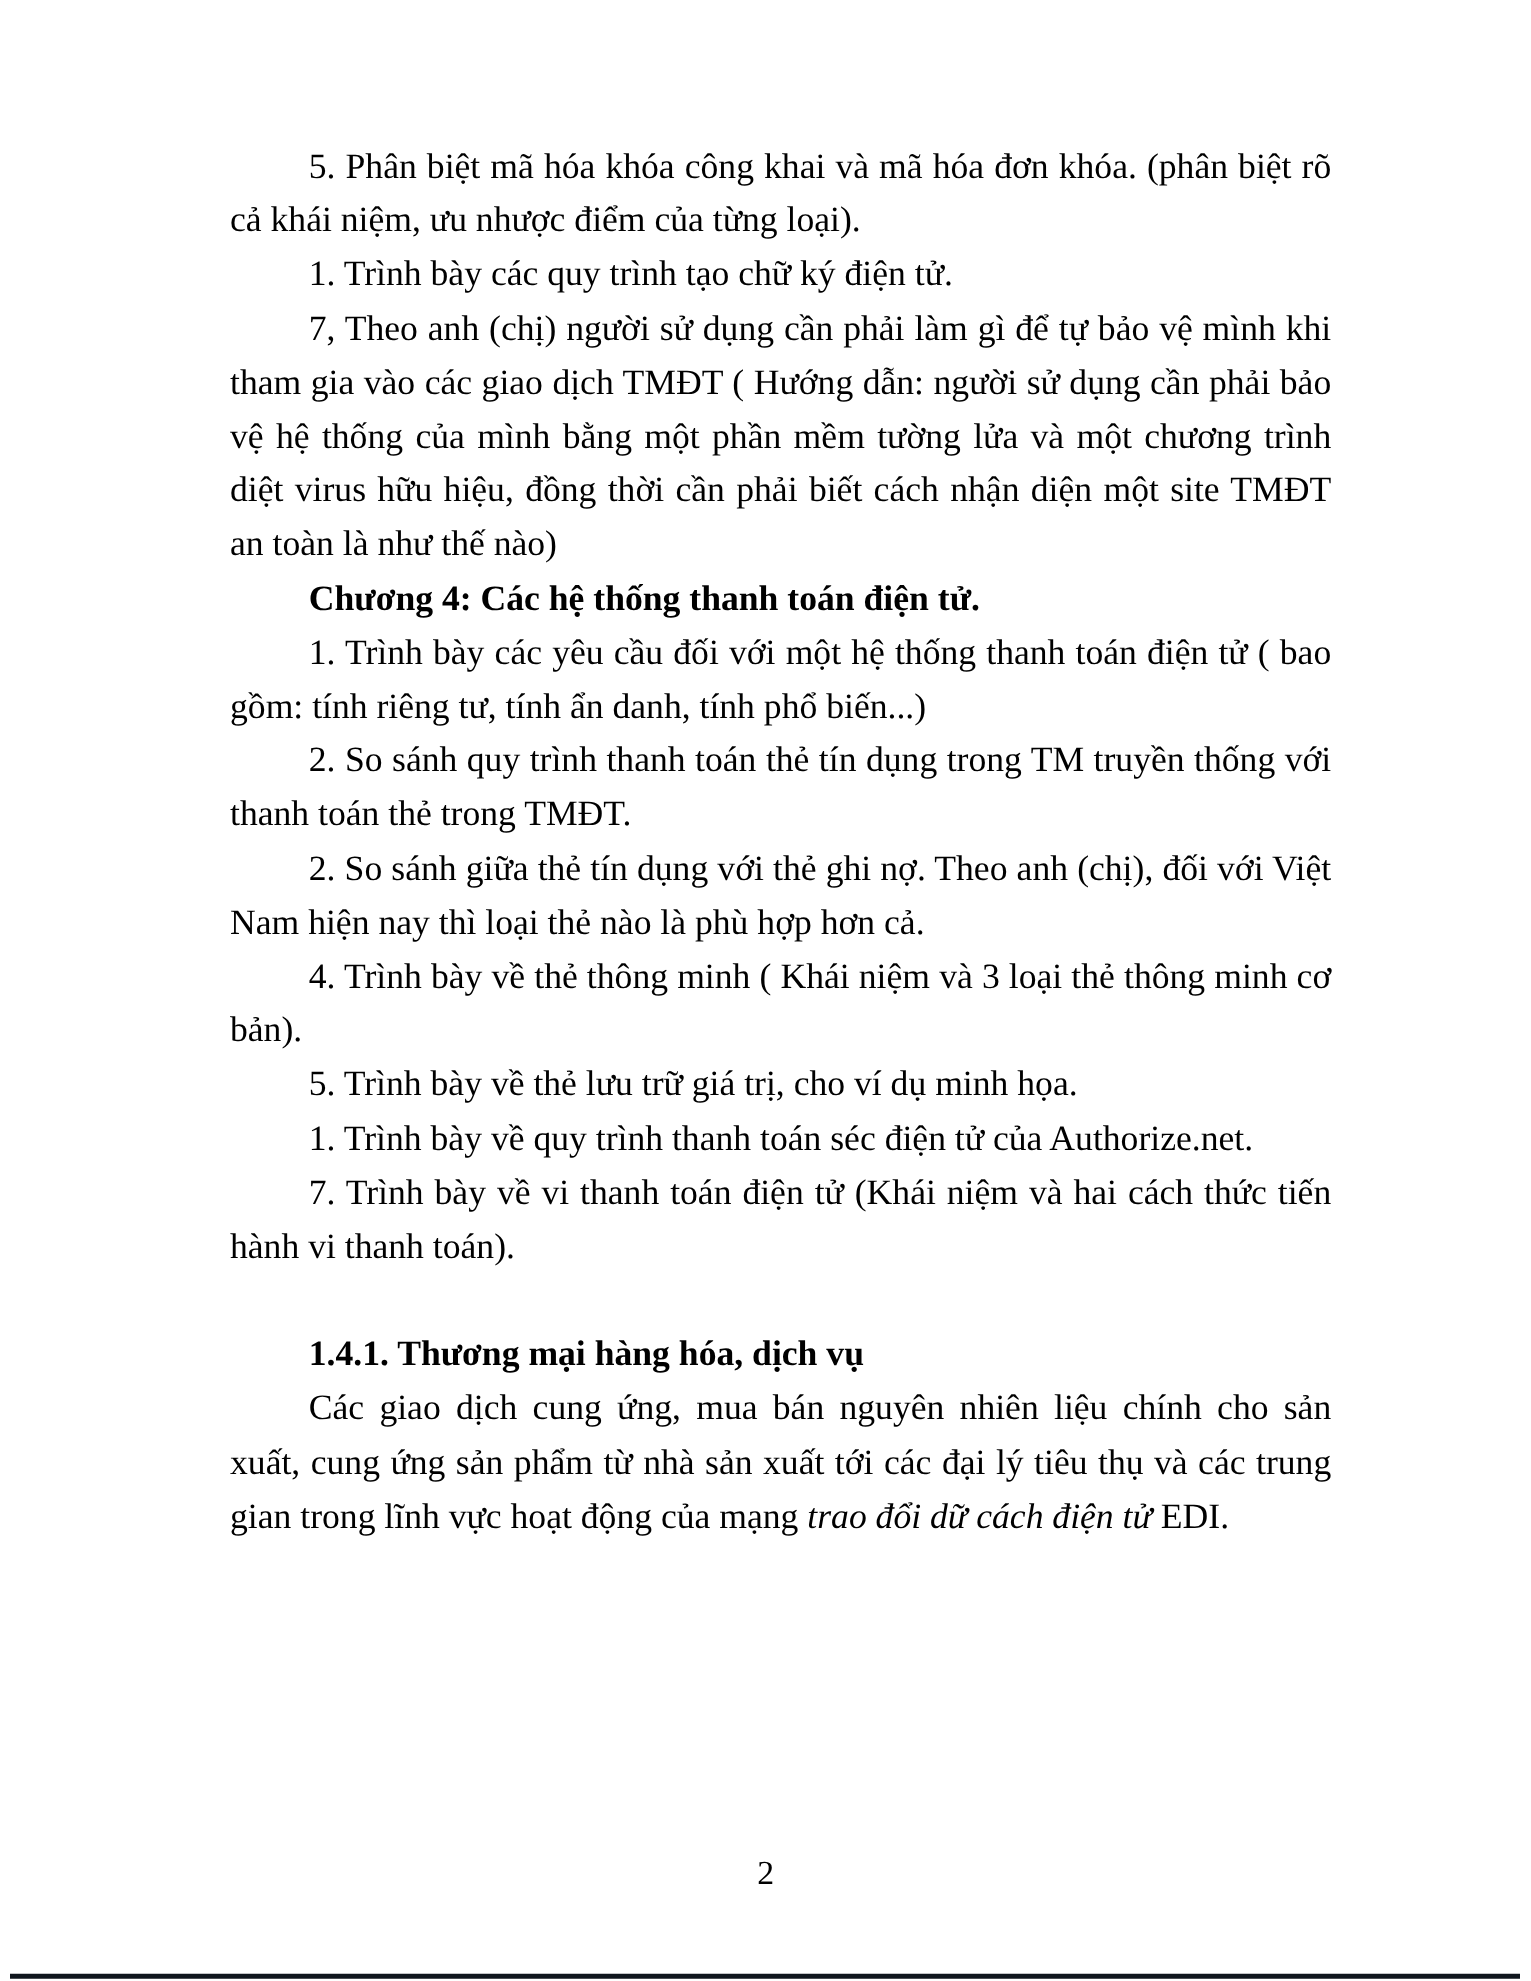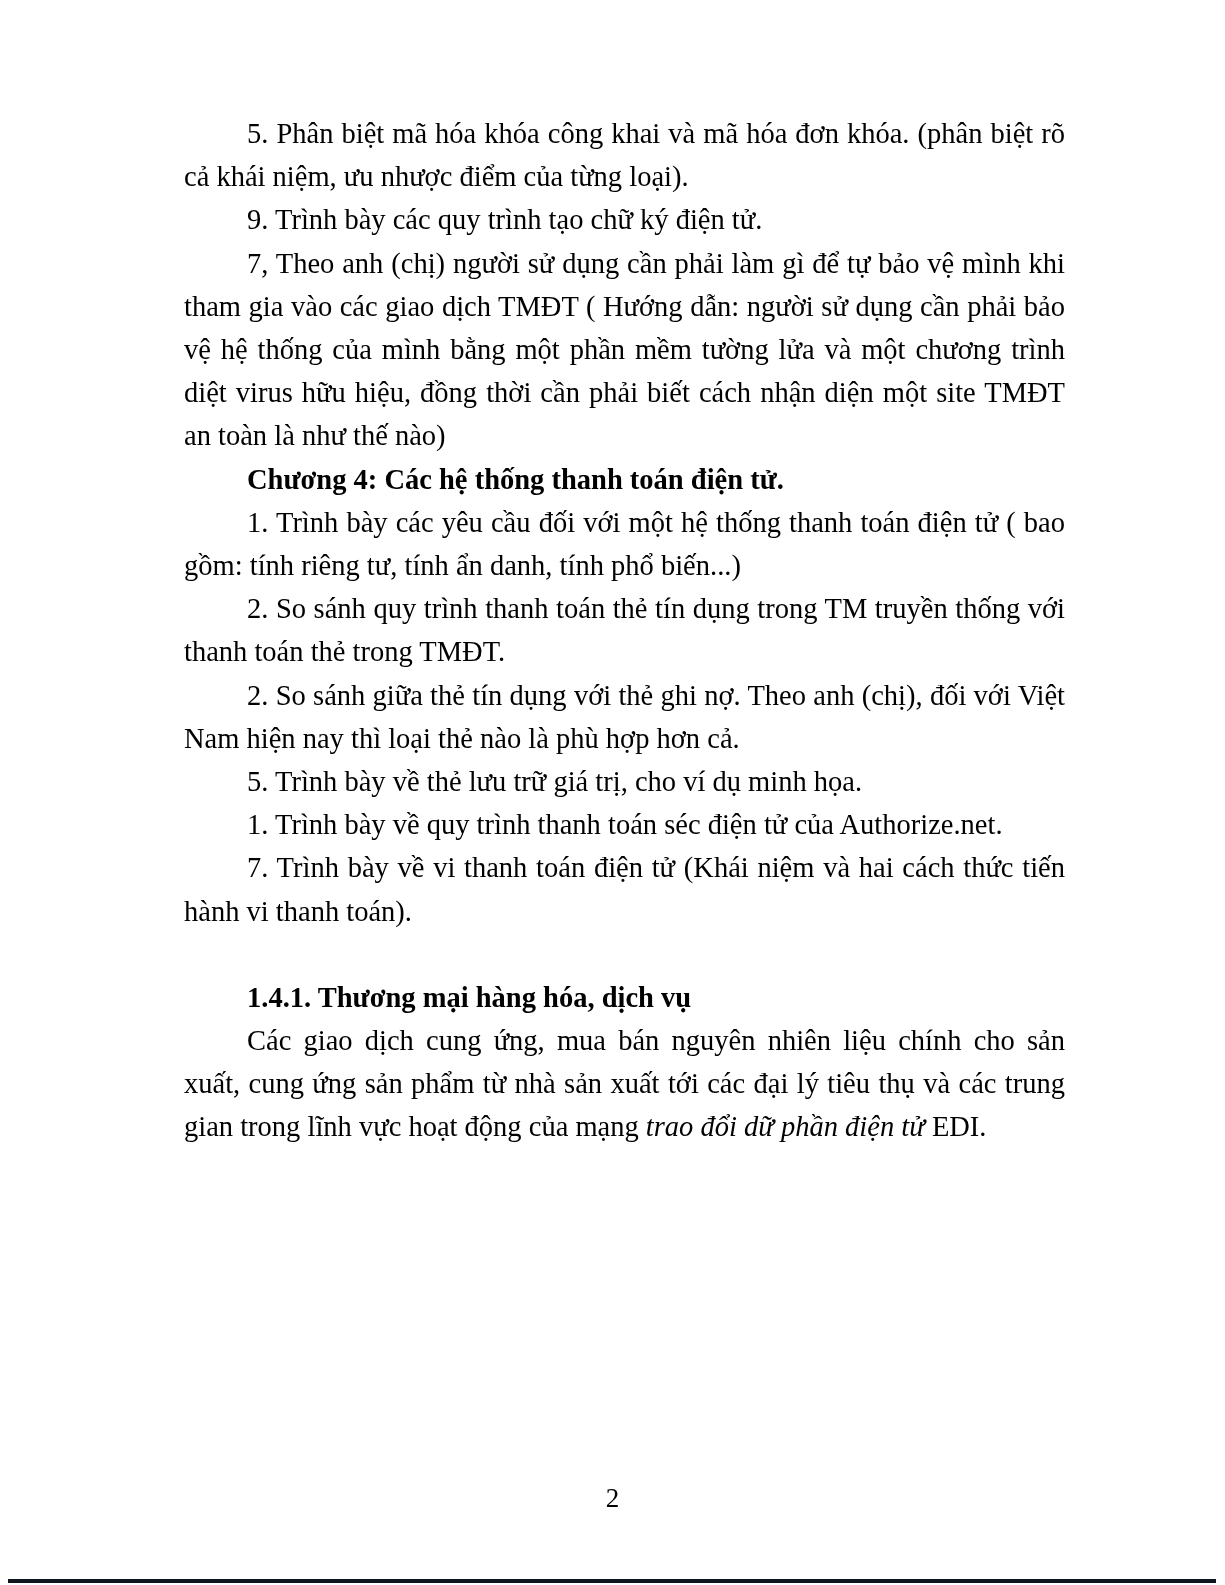--- a/index.html
+++ b/index.html
@@ -61,31 +61,32 @@
     background: #10161d;
   }
 </style>
 </head>
 <body>
 
 <div class="page">
 
   <div class="doc-content">
     <p>5. Phân biệt mã hóa khóa công khai và mã hóa đơn khóa. (phân biệt rõ cả khái niệm, ưu nhược điểm của từng loại).</p>
-    <p>9. Trình bày các quy trình tạo chữ ký điện tử.</p>
+    <p>1. Trình bày các quy trình tạo chữ ký điện tử.</p>
     <p>7, Theo anh (chị) người sử dụng cần phải làm gì để tự bảo vệ mình khi tham gia vào các giao dịch TMĐT ( Hướng dẫn: người sử dụng cần phải bảo vệ hệ thống của mình bằng một phần mềm tường lửa và một chương trình diệt virus hữu hiệu, đồng thời cần phải biết cách nhận diện một site TMĐT an toàn là như thế nào)</p>
     <p class="heading">Chương 4: Các hệ thống thanh toán điện tử.</p>
     <p>1. Trình bày các yêu cầu đối với một hệ thống thanh toán điện tử ( bao gồm: tính riêng tư, tính ẩn danh, tính phổ biến...)</p>
     <p>2. So sánh quy trình thanh toán thẻ tín dụng trong TM truyền thống với thanh toán thẻ trong TMĐT.</p>
     <p>2. So sánh giữa thẻ tín dụng với thẻ ghi nợ. Theo anh (chị), đối với Việt Nam hiện nay thì loại thẻ nào là phù hợp hơn cả.</p>
+    <p>4. Trình bày về thẻ thông minh ( Khái niệm và 3 loại thẻ thông minh cơ bản).</p>
     <p>5. Trình bày về thẻ lưu trữ giá trị, cho ví dụ minh họa.</p>
     <p>1. Trình bày về quy trình thanh toán séc điện tử của Authorize.net.</p>
     <p>7. Trình bày về vi thanh toán điện tử (Khái niệm và hai cách thức tiến hành vi thanh toán).</p>
     <div class="para-blank"></div>
     <p class="heading">1.4.1. Thương mại hàng hóa, dịch vụ</p>
-    <p><span>Các giao dịch cung ứng, mua bán nguyên nhiên liệu chính cho sản xuất, cung ứng sản phẩm từ nhà sản xuất tới các đại lý tiêu thụ và các trung gian trong lĩnh vực hoạt động của mạng </span><span class="inline-italic">trao đổi dữ phần điện tử</span><span> EDI.</span></p>
+    <p><span>Các giao dịch cung ứng, mua bán nguyên nhiên liệu chính cho sản xuất, cung ứng sản phẩm từ nhà sản xuất tới các đại lý tiêu thụ và các trung gian trong lĩnh vực hoạt động của mạng </span><span class="inline-italic">trao đổi dữ cách điện tử</span><span> EDI.</span></p>
   </div>
 
   <div class="page-footer">2</div>
 
   <div class="bottom-border"></div>
 
 </div>
 
 </body></html>

